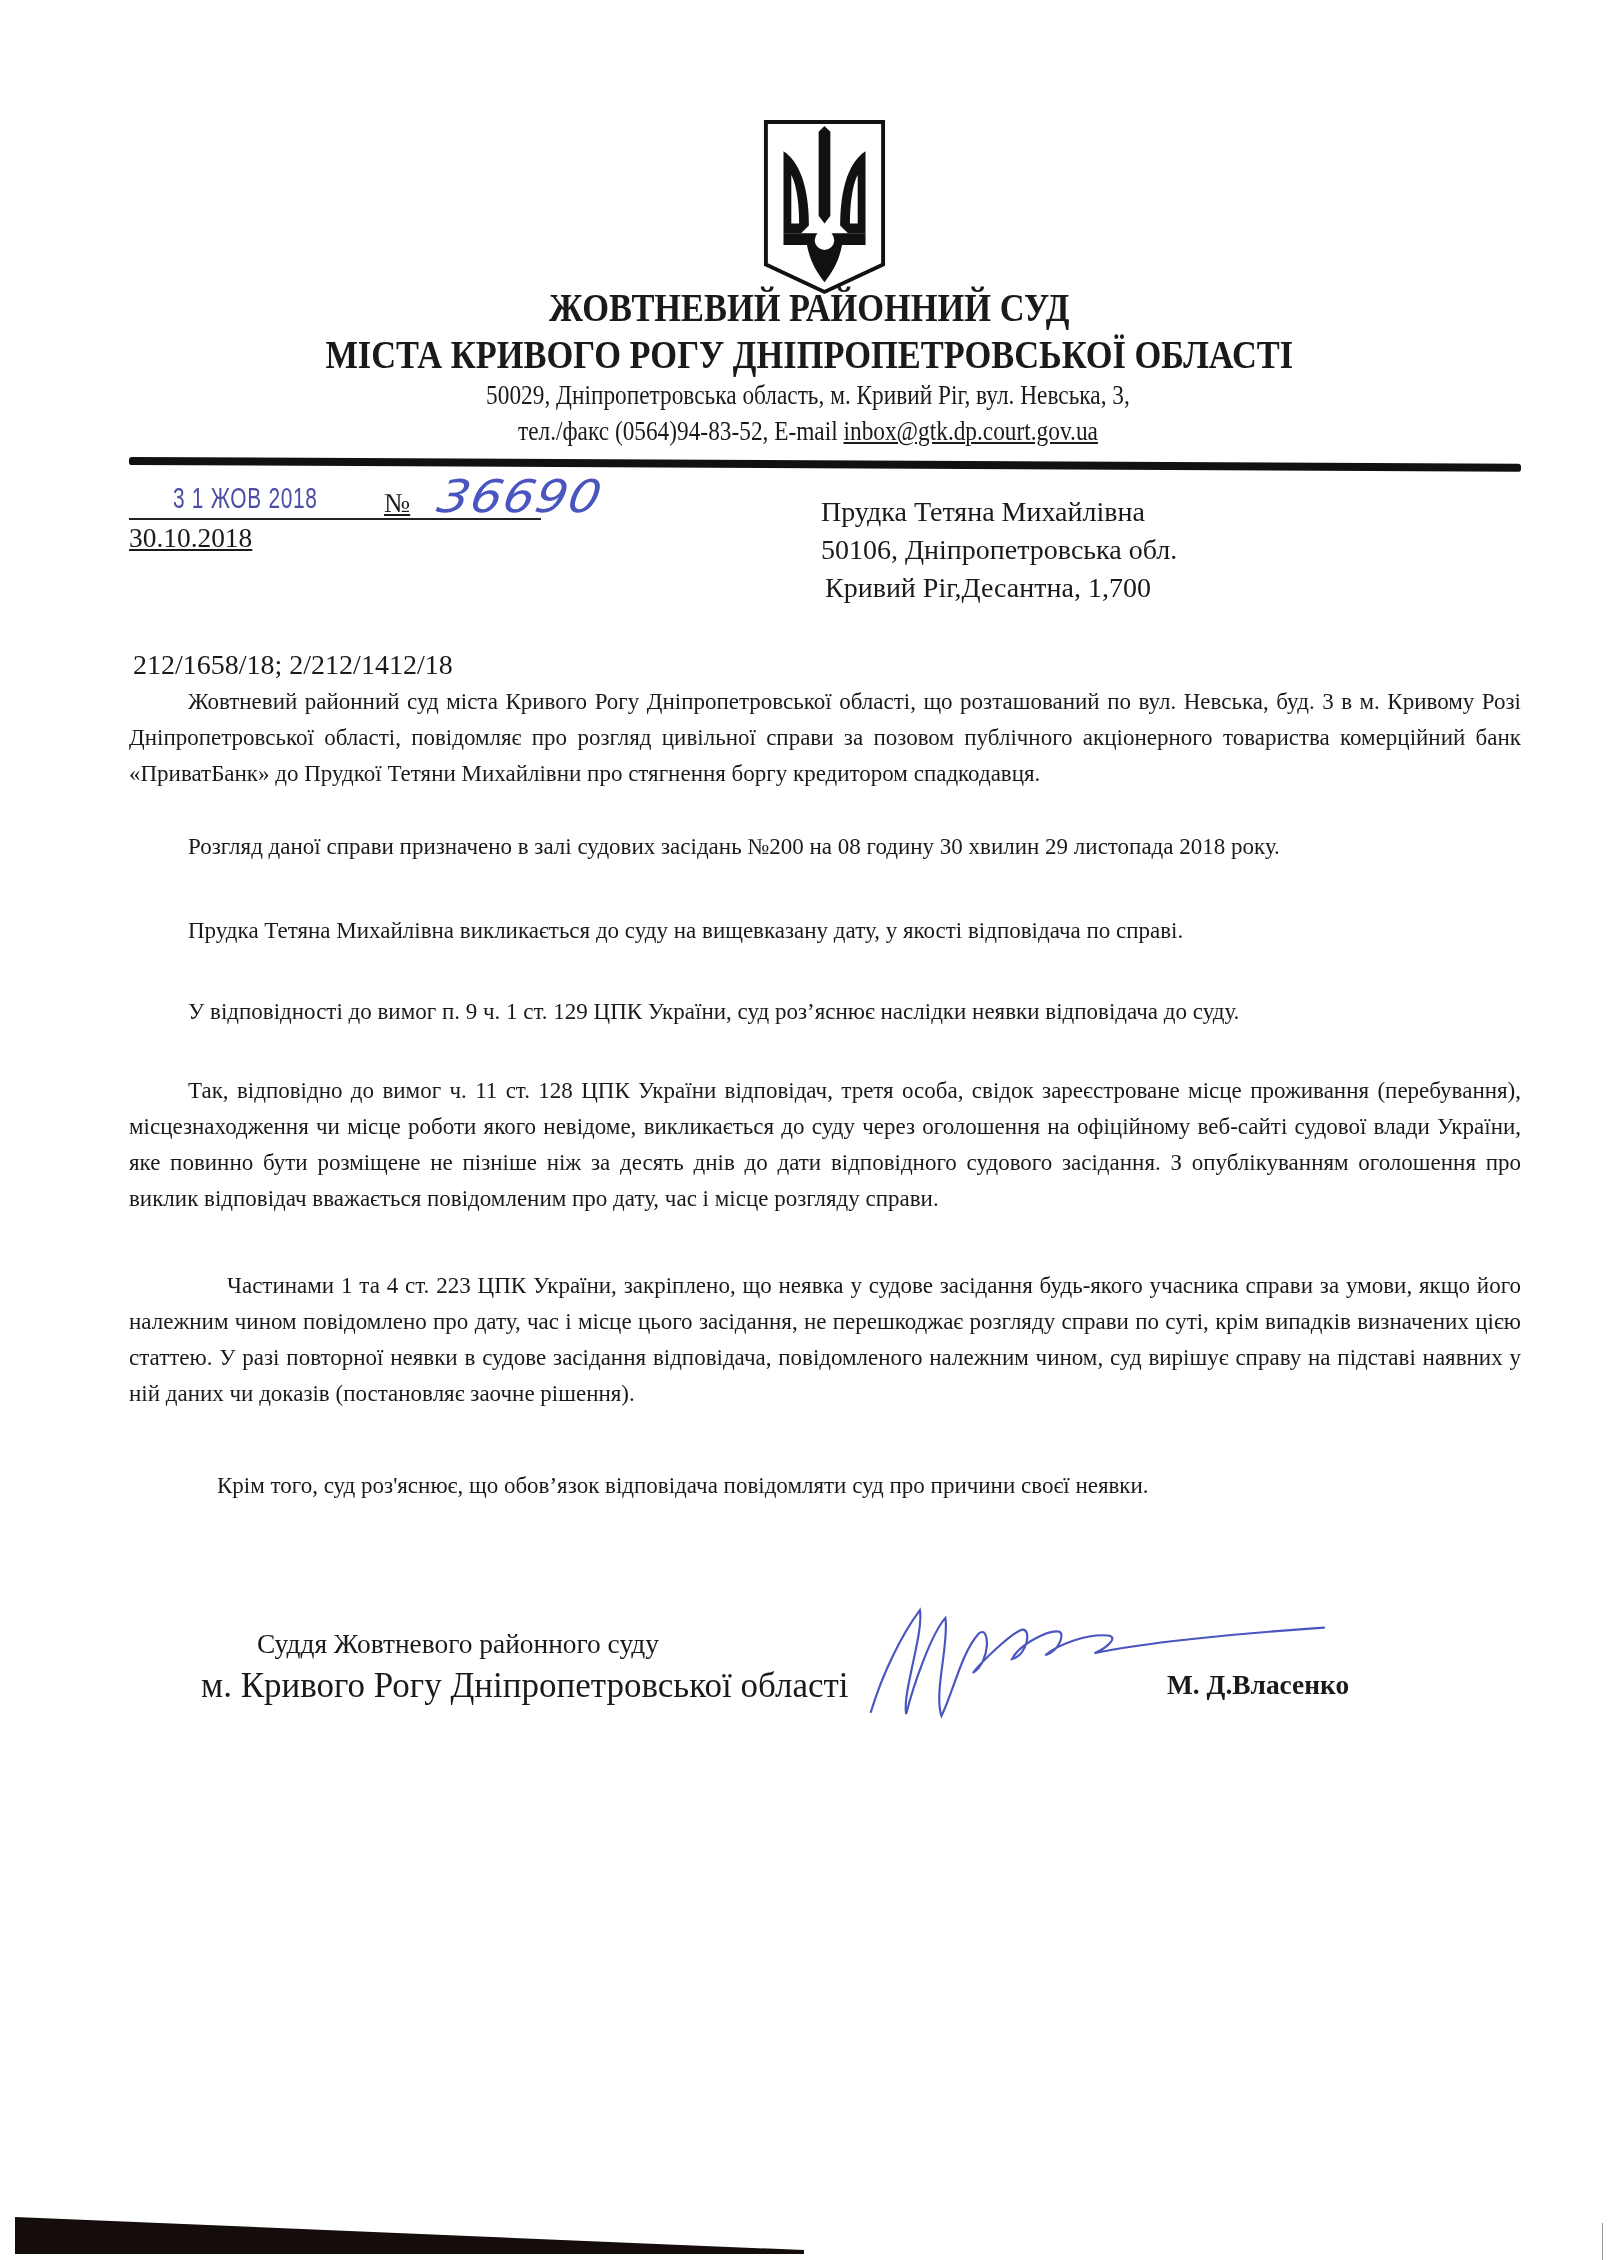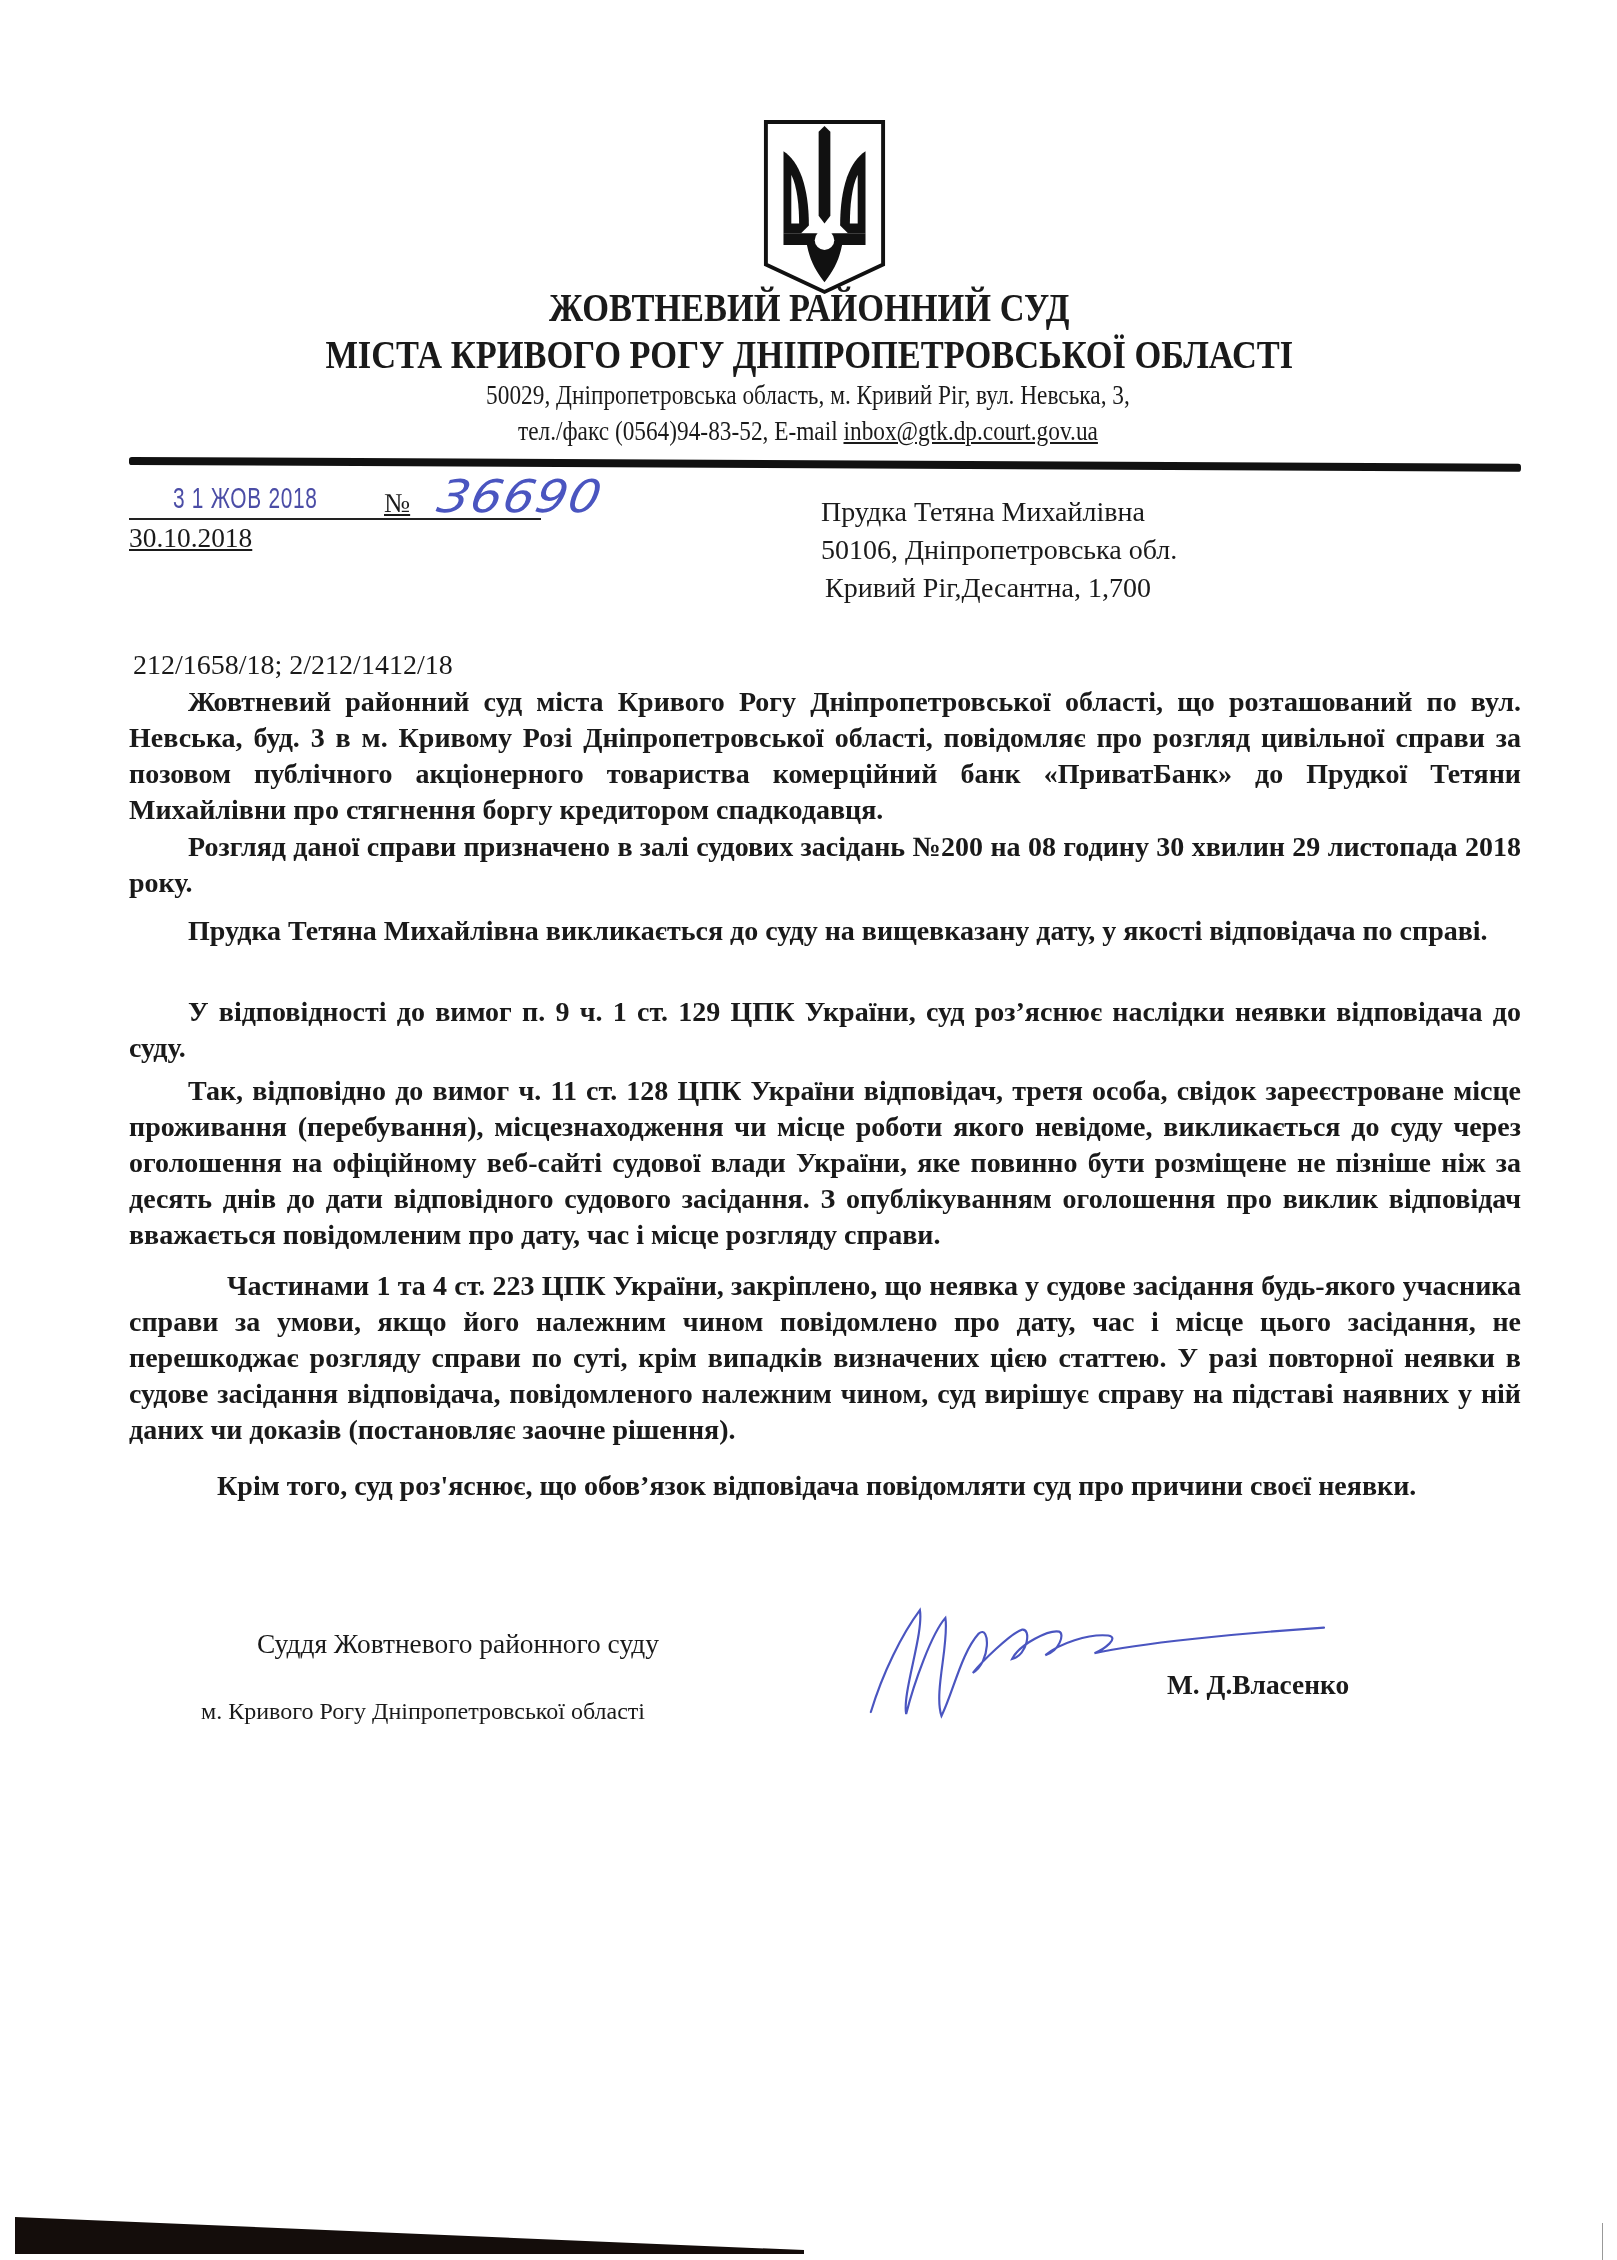--- a/index.html
+++ b/index.html
@@ -31,34 +31,34 @@
     #out-date { left: 129px; top: 523px; font-size: 27.4px; text-decoration: underline; }
     #case-nos { left: 133px; top: 606px; font-size: 28px; margin-top: 43px; }
 
     
     .rcp { left: 821px; font-size: 28px; }
     #rcp1 { top: 496px; }
     #rcp2 { top: 534px; }
     #rcp3 { top: 572px; left: 825px; }
 
     
-    .par { left: 129px; width: 1392px; font-size: 28px; line-height: 36px; text-align: justify;
-           font-family: "Liberation Serif", serif; font-weight: bold; }
+    .par { left: 129px; width: 1392px; font-size: 23px; line-height: 36px; text-align: justify;
+           font-family: "Liberation Serif", serif; }
     .par .ind { display: inline-block; width: 59px; }
     #p1 { top: 684px; }
     #p2 { top: 829px; }
     #p3 { top: 913px; }
     #p4 { top: 994px; }
     #p5 { top: 1073px; }
     #p6 { top: 1268px; }
     #p7 { top: 1468px; }
 
     
     #judge1 { left: 257px; top: 1629px; font-size: 27.4px; text-align: center; }
-    #judge2 { left: 201px; top: 1666px; font-size: 24px; margin-top: 32px; }
+    #judge2 { left: 201px; top: 1666px; font-size: 35px; }
     #judge-name { left: 1167px; top: 1670px; font-size: 27.4px; font-weight: bold; }
     #signature { left: 863px; top: 1604px; width: 510px; height: 118px; }
 
     
     #bottom-bar { left: 14.7px; top: 2215px; width: 789px; height: 39px; }
     #edge-mark { left: 1602px; top: 2223px; width: 1px; height: 43px; background: #999; }
   </style>
 </head>
 <body>
 

